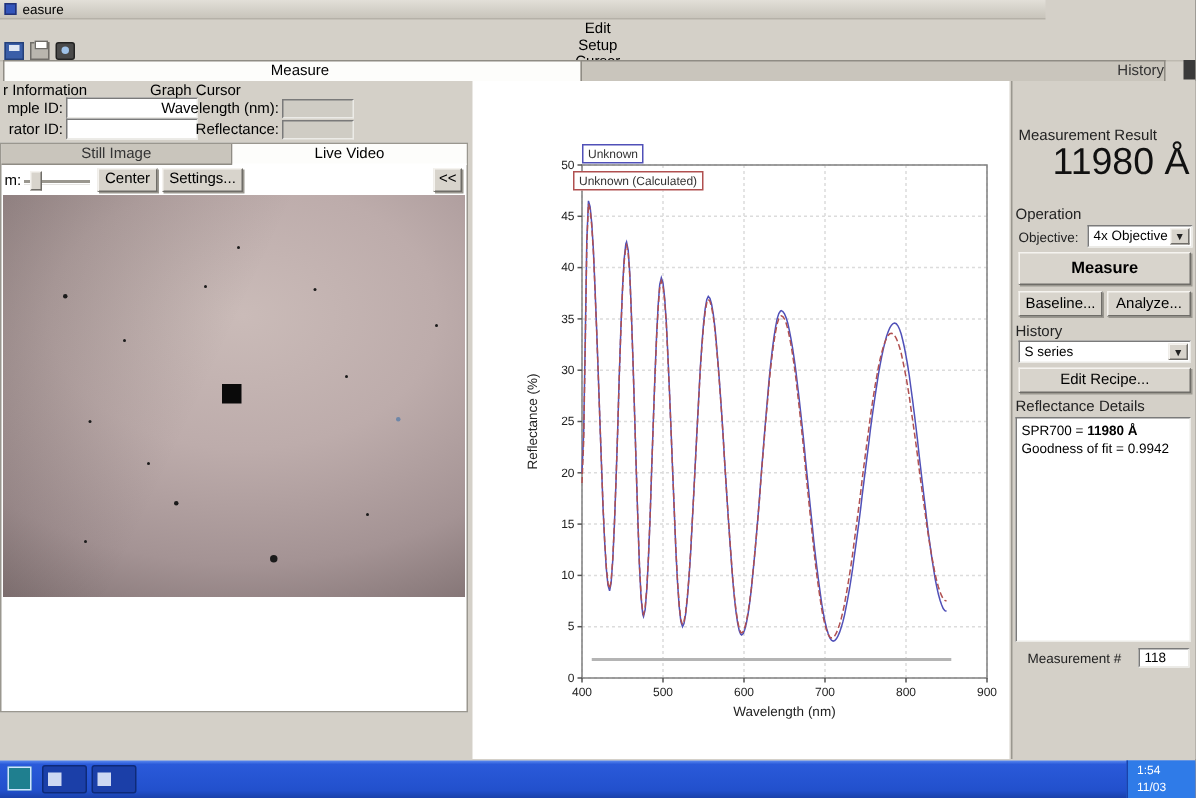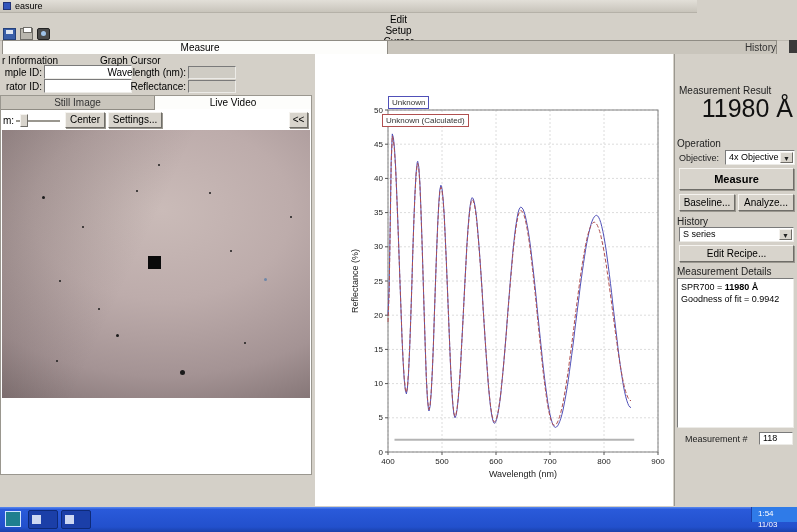--- a/index.html
+++ b/index.html
@@ -86,21 +86,21 @@
                  font-size:9px; padding:2px 3px; line-height:12px; }
 
   
   .taskbar { position:absolute; left:0; top:507px; width:797px; height:25px;
              background:linear-gradient(#5a8af0 0%, #2a5ada 10%, #2250cc 80%, #1a41ab 100%); }
   .ql-icon { position:absolute; left:5px; top:4px; width:16px; height:16px; background:#1f7f8f;
              border:1px solid #cfe4ff; }
   .task-btn { position:absolute; top:3px; width:30px; height:19px; background:#1b3fa8;
               border:1px solid #0e2a78; border-radius:2px; }
   .task-btn::after { content:""; position:absolute; left:3px; top:4px; width:9px; height:9px; background:#cdd8f2; }
-  .tray { position:absolute; right:0; top:0; width:46px; height:15px; background:#2f7be8;
+  .tray { position:absolute; right:0; top:0; width:46px; height:25px; background:#2f7be8;
           border-left:1px solid #1a41ab; color:#fff; font-size:8px; line-height:11px;
           padding:1px 0 0 6px; }
 </style>
 </head>
 <body>
 
 <div class="screen">
 
   <div class="titlebar">
     <span class="app-icon"></span>
@@ -250,21 +250,21 @@
     <div class="btn" style="left:4px;top:140px;width:56px;height:17px;line-height:15px;">Baseline...</div>
     <div class="btn" style="left:63px;top:140px;width:56px;height:17px;line-height:15px;">Analyze...</div>
 
     <div class="section-lbl" style="left:2px;top:162px;">History</div>
     <div class="combo" style="left:4px;top:173px;width:115px;height:15px;">
       <span>S series</span>
       <span class="arrow">▼</span>
     </div>
     <div class="btn" style="left:4px;top:191px;width:115px;height:17px;line-height:15px;">Edit Recipe...</div>
 
-    <div class="section-lbl" style="left:2px;top:212px;">Measurement Details</div>
+    <div class="section-lbl" style="left:2px;top:212px;">Reflectance Details</div>
     <div class="details-box">
       <div><span>SPR700 = </span><b>11980 Å</b></div>
       <div>Goodness of fit = 0.9942</div>
     </div>
 
     <div class="section-lbl" style="left:10px;top:380px;font-size:9px;">Measurement #</div>
     <div class="tbox" style="left:84px;top:378px;width:34px;height:13px;font-size:9px;padding-left:3px;">118</div>
   </div>
 
   <div class="taskbar">

